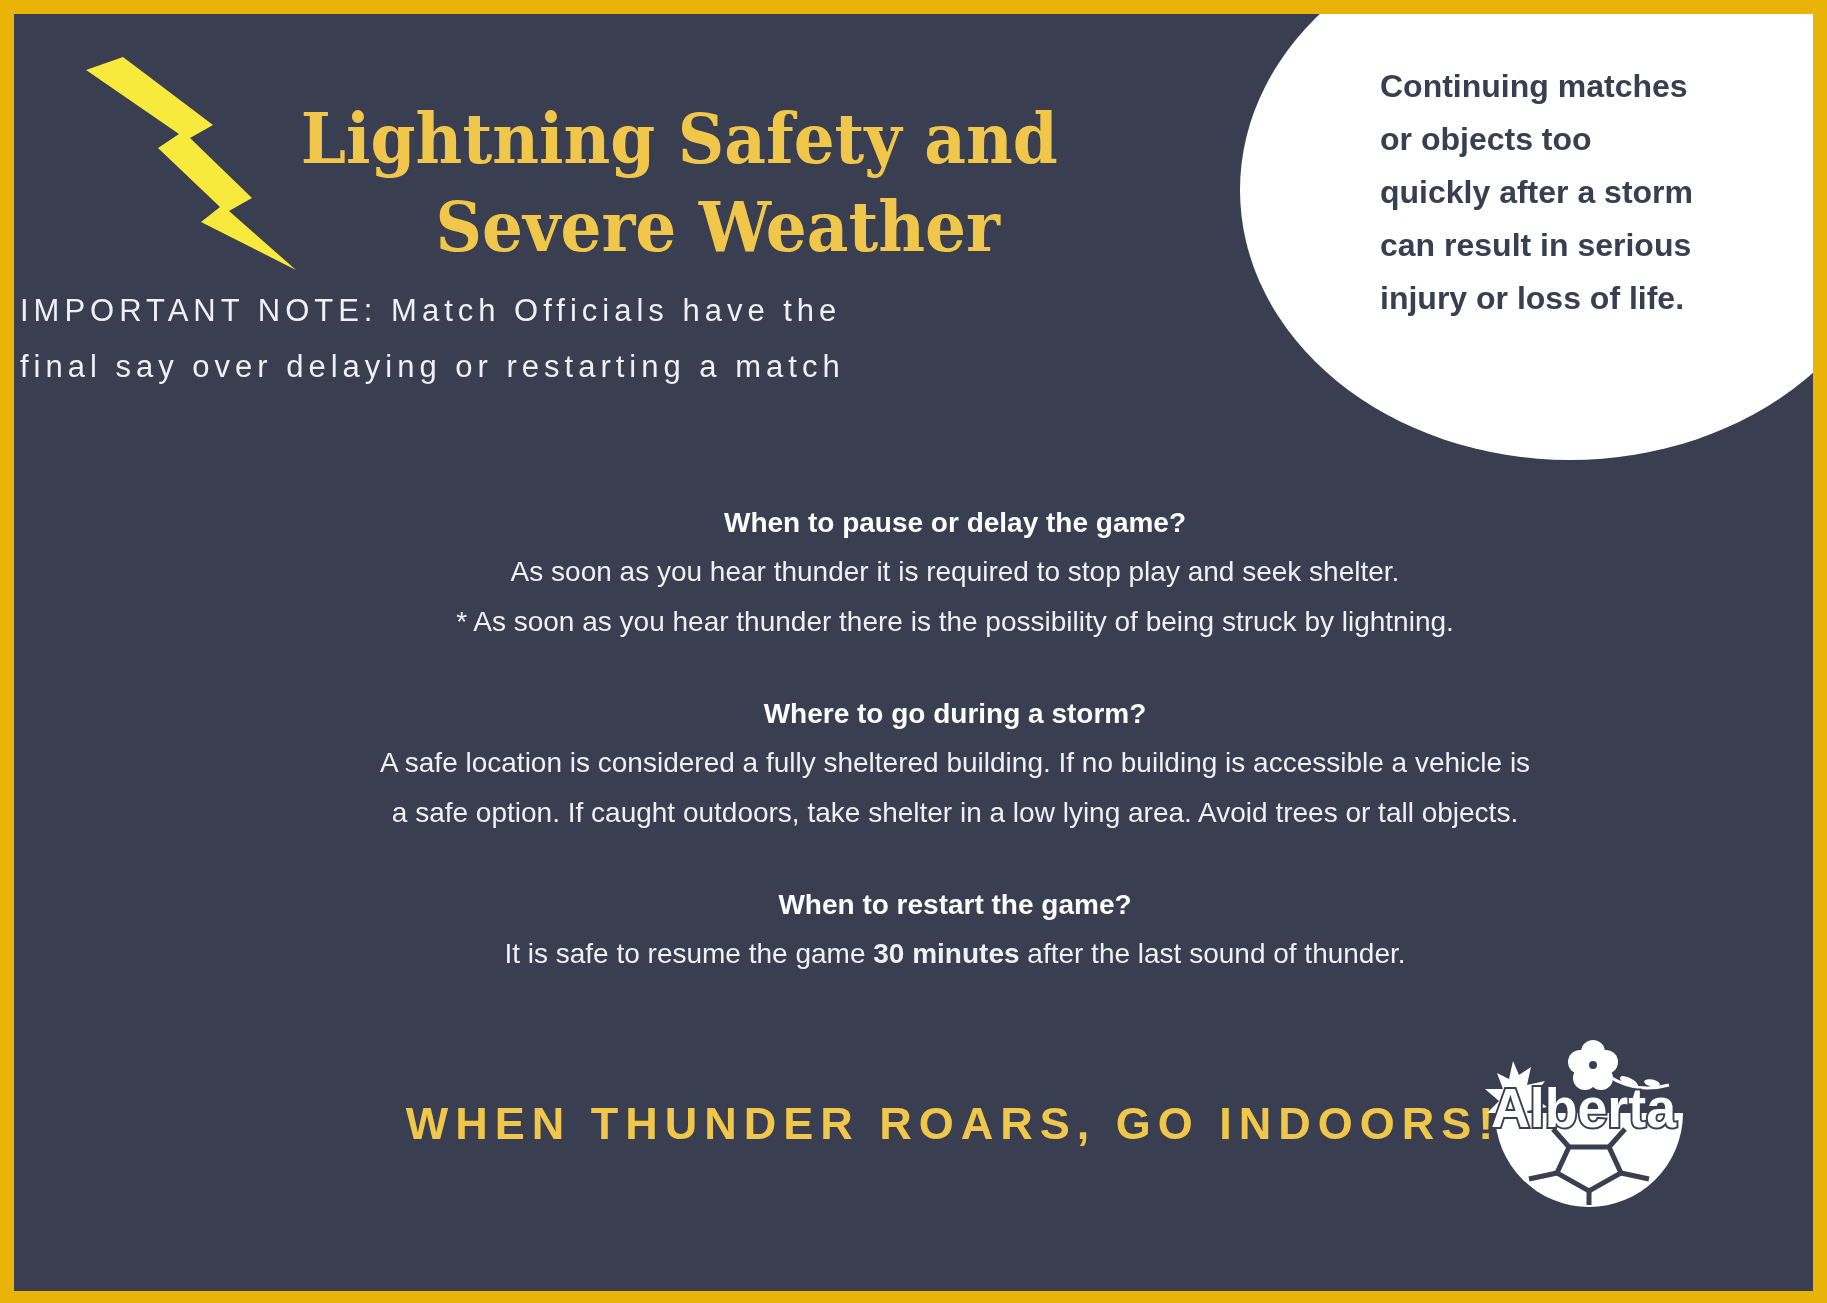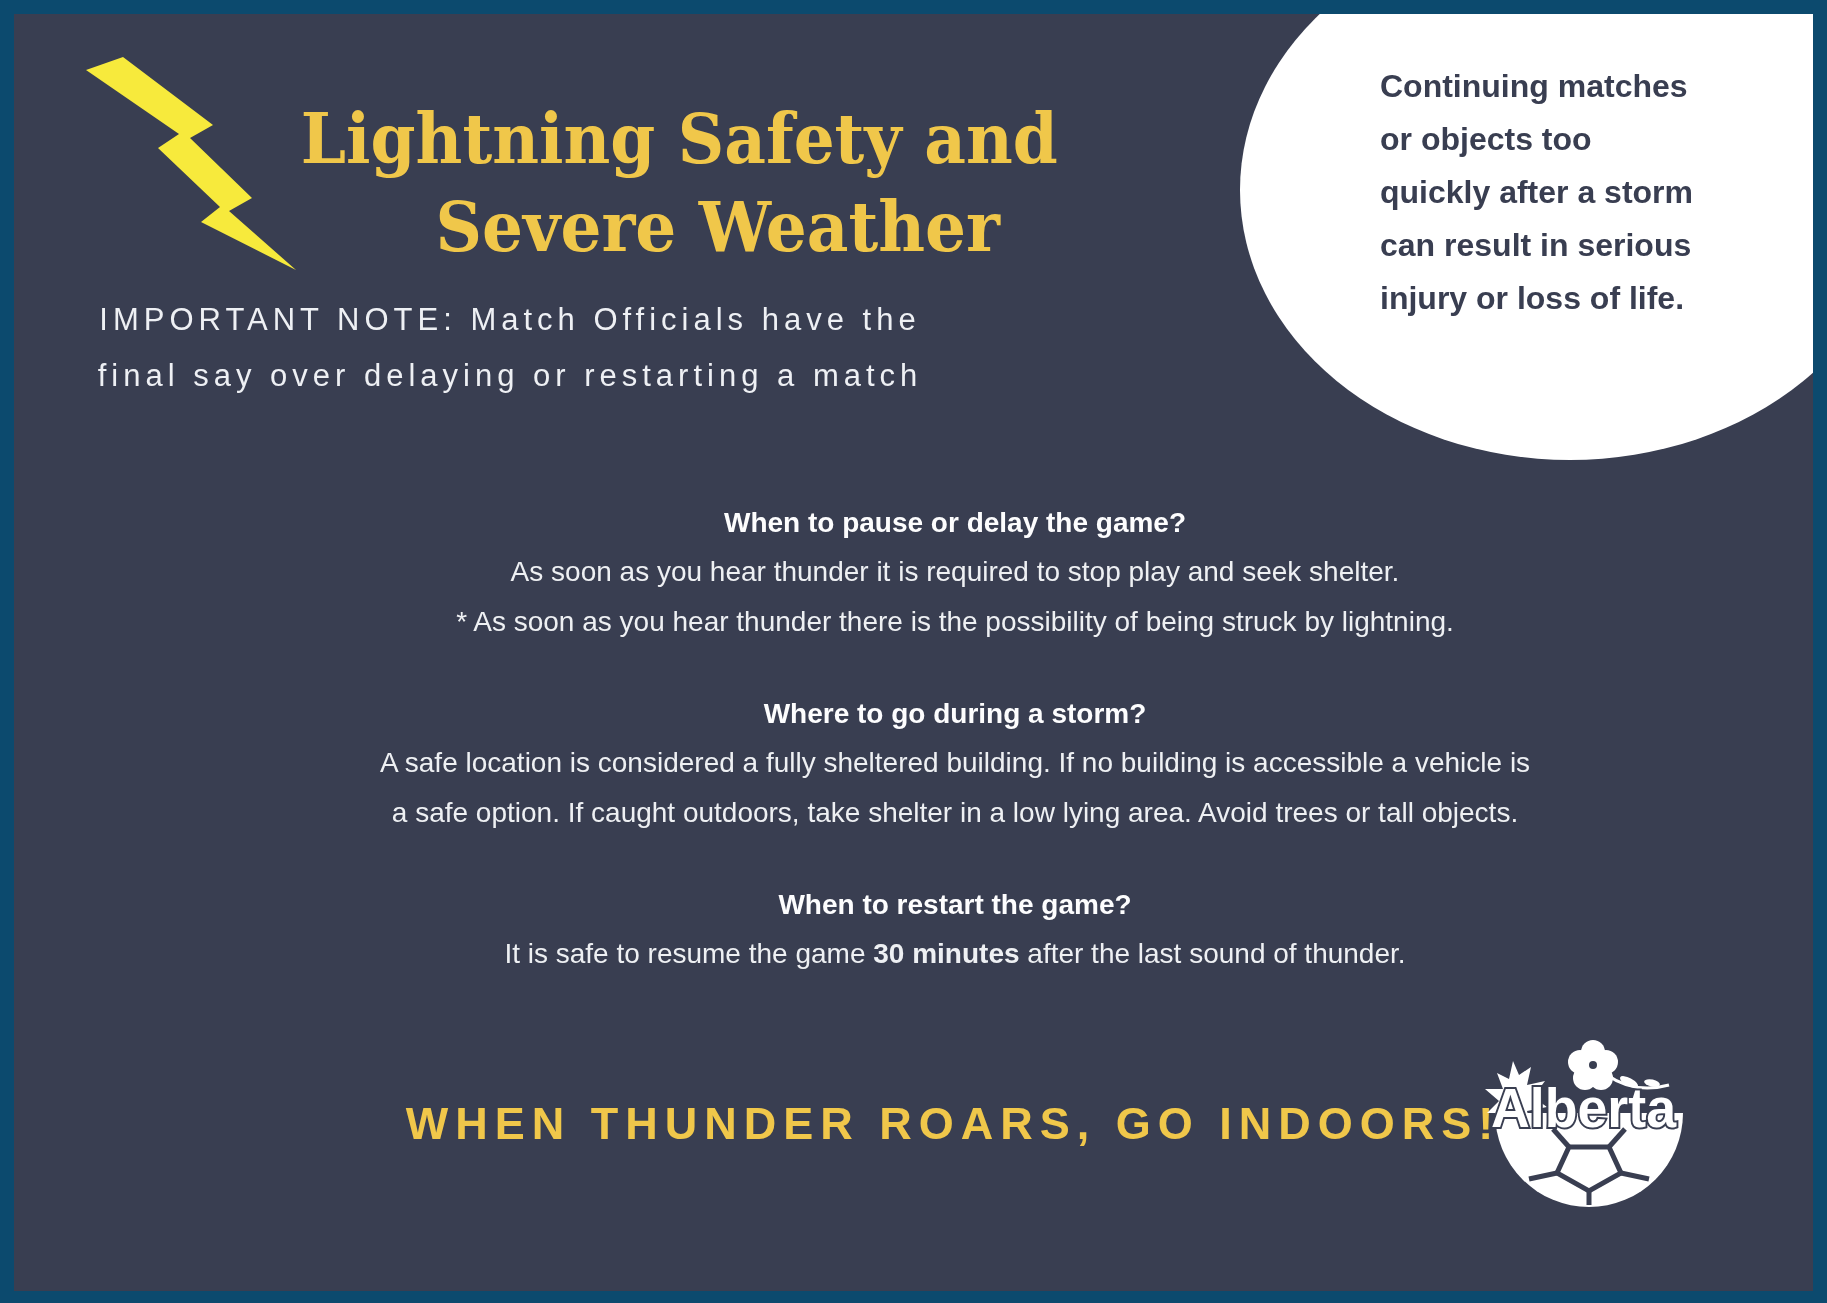--- a/index.html
+++ b/index.html
@@ -1,19 +1,19 @@
 <!DOCTYPE html>
 <html><head>
 <meta charset="utf-8">
 <style>
   html,body{margin:0;padding:0;background:#ffffff;}
   .stage{
     position:relative;
     width:1827px;height:1303px;
-    background:#0c4a6e;
+    background:#eab308;
     font-family:"Liberation Sans", sans-serif;
     overflow:hidden;
   }
   .inner{
     position:absolute;
     left:14px;top:14px;right:14px;bottom:12px;
     background:#393e51;
     overflow:hidden;
   }
   
@@ -30,23 +30,23 @@
     font-size:70px;
     line-height:88px;
     color:#f0c74a;
     transform:scaleX(0.92);
     transform-origin:right top;
     white-space:nowrap;
   }
   
   .note{
     position:absolute;
-    top:278px;right:813px;
+    top:269px;right:813px;
     width:980px;
-    text-align:center;
+    text-align:left;
     color:#eef0f4;
     font-size:31px;
     line-height:56px;
     letter-spacing:5px;
     font-weight:400;
     white-space:nowrap;
   }
   
   .warning-circle{
     position:absolute;

